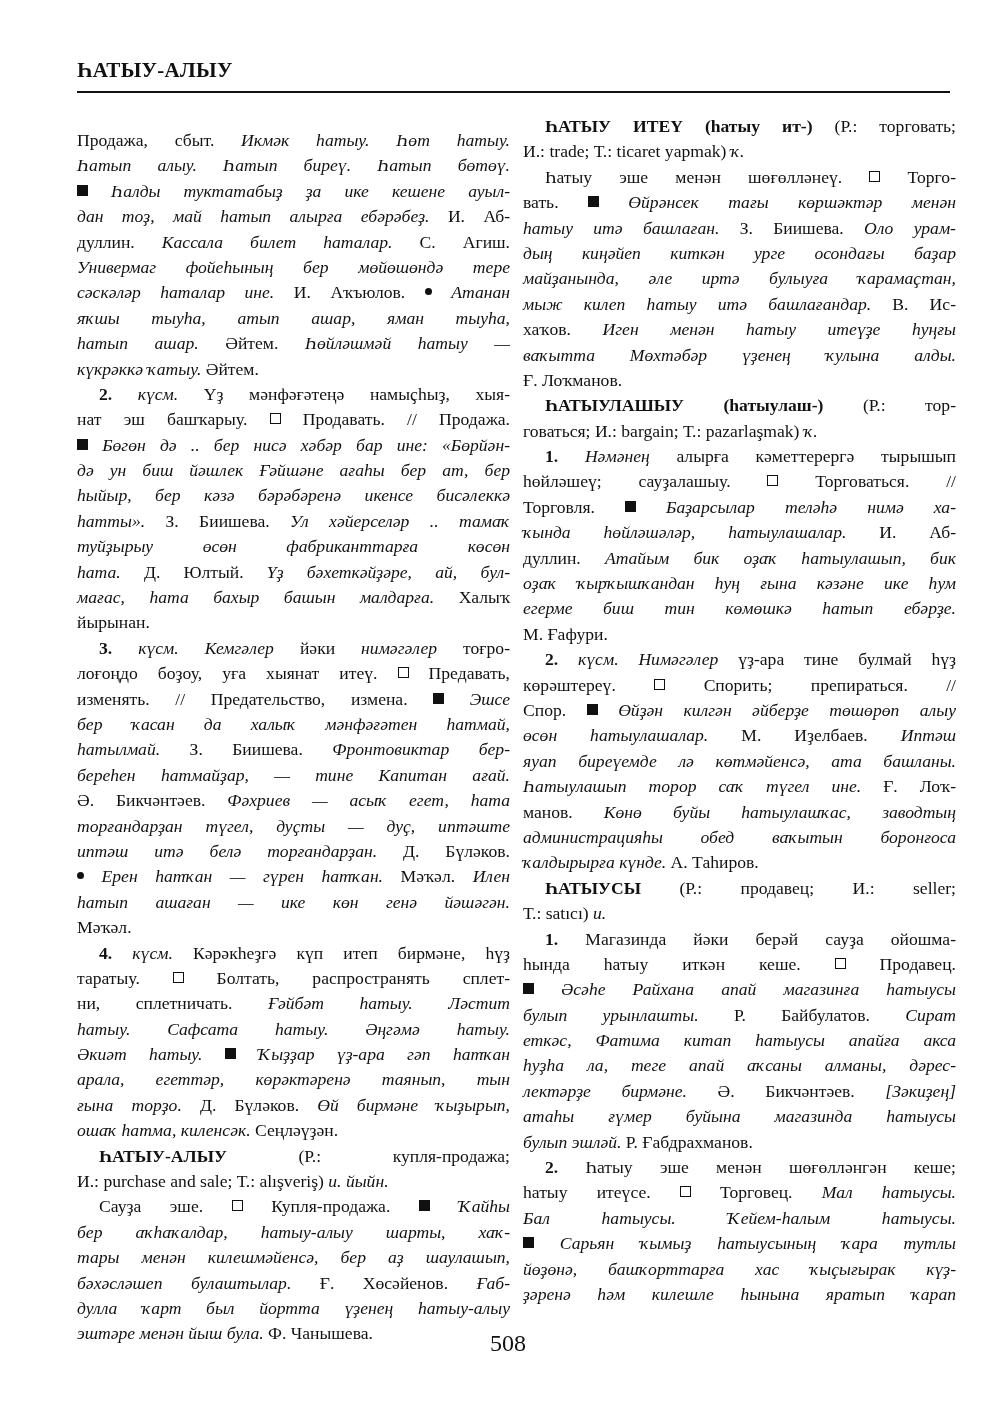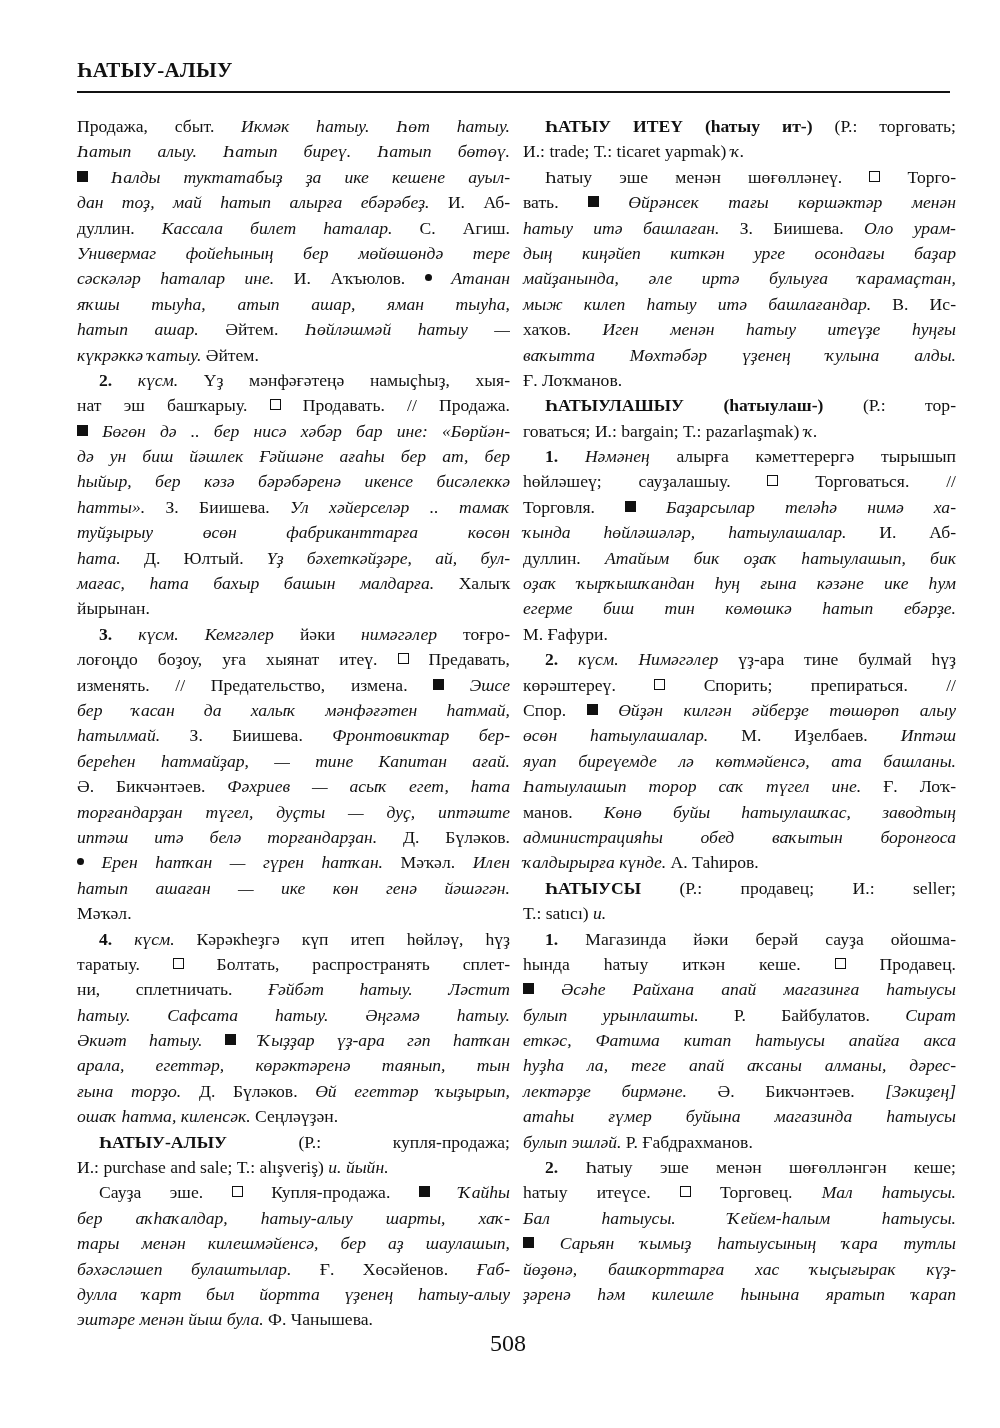--- a/index.html
+++ b/index.html
@@ -1,21 +1,21 @@
 <!DOCTYPE html>
 <html><head>
 <meta charset="utf-8">
 <style>
   html, body { margin: 0; padding: 0; background: #ffffff; }
   body { width: 1000px; height: 1428px; position: relative; overflow: hidden;
          font-family: "Liberation Serif", "DejaVu Serif", serif; color: #111; }
   .header { position: absolute; left: 77px; top: 58px; font-weight: bold; font-size: 21px; letter-spacing: 0.3px; }
   .rule { position: absolute; left: 77px; top: 91px; width: 873px; height: 2px; background: #111; }
   .col { position: absolute; top: 114px; width: 433px; font-size: 17.6px; line-height: 25.4px; }
-  .col.left { left: 77px; }
+  .col.left { left: 77px; margin-top: 14px; }
   .col.right { left: 523px; }
   .line { white-space: nowrap; text-align: justify; text-align-last: justify; height: 25.4px; }
   .line.last { text-align-last: left; }
   .line.ind { padding-left: 22px; }
   .i { font-style: italic; }
   .b { font-weight: bold; }
   .sq { display: inline-block; width: 11px; height: 11px; background: #111; vertical-align: 1px; }
   .osq { display: inline-block; width: 9px; height: 9px; border: 1.3px solid #111; vertical-align: 1px; }
   .dot { display: inline-block; width: 7px; height: 7px; border-radius: 50%; background: #111; vertical-align: 3px; }
   .pagenum { position: absolute; left: 490px; top: 1330px; font-size: 24px; }
@@ -52,27 +52,27 @@
     <div class="line"><span class="">изменять. // Предательство, измена. </span><span class="sq"></span><span class="i"> Эшсе</span></div>
     <div class="line"><span class="i">бер ҡасан да халыҡ мәнфәғәтен һатмай,</span></div>
     <div class="line"><span class="i">һатылмай. </span><span class="">З. Биишева. </span><span class="i">Фронтовиктар бер-</span></div>
     <div class="line"><span class="i">береһен һатмайҙар, — тине Капитан ағай.</span></div>
     <div class="line"><span class="">Ә. Бикчәнтәев. </span><span class="i">Фәхриев — асыҡ егет, һата</span></div>
     <div class="line"><span class="i">торғандарҙан түгел, дуҫты — дуҫ, иптәште</span></div>
     <div class="line"><span class="i">иптәш итә белә торғандарҙан. </span><span class="">Д. Бүләков.</span></div>
     <div class="line"><span class="dot"></span><span class="i"> Ерен һатҡан — гүрен һатҡан. </span><span class="">Мәҡәл. </span><span class="i">Илен</span></div>
     <div class="line"><span class="i">һатып ашаған — ике көн генә йәшәгән.</span></div>
     <div class="line last"><span class="">Мәҡәл.</span></div>
-    <div class="line ind"><span class="b">4. </span><span class="i">күсм. </span><span class="">Кәрәкһеҙгә күп итеп һөйләү, һүҙ</span></div>
+    <div class="line ind"><span class="b">4. </span><span class="i">күсм. </span><span class="">Кәрәкһеҙгә күп итеп бирмәне, һүҙ</span></div>
     <div class="line"><span class="">таратыу. </span><span class="osq"></span><span class=""> Болтать, распространять сплет-</span></div>
     <div class="line"><span class="">ни, сплетничать. </span><span class="i">Ғәйбәт һатыу. Ләстит</span></div>
     <div class="line"><span class="i">һатыу. Сафсата һатыу. Әңгәмә һатыу.</span></div>
     <div class="line"><span class="i">Әкиәт һатыу. </span><span class="sq"></span><span class="i"> Ҡыҙҙар үҙ-ара гәп һатҡан</span></div>
     <div class="line"><span class="i">арала, егеттәр, көрәктәренә таянып, тын</span></div>
-    <div class="line"><span class="i">ғына торҙо. </span><span class="">Д. Бүләков. </span><span class="i">Өй егеттәр ҡыҙырып,</span></div>
+    <div class="line"><span class="i">ғына торҙо. </span><span class="">Д. Бүләков. </span><span class="i">Өй бирмәне ҡыҙырып,</span></div>
     <div class="line last"><span class="i">ошаҡ һатма, киленсәк. </span><span class="">Сеңләүҙән.</span></div>
     <div class="line ind"><span class="b">ҺАТЫУ-АЛЫУ</span><span class="">  (Р.:  купля-продажа;</span></div>
     <div class="line last"><span class="">И.: purchase and sale; Т.: alışveriş) </span><span class="i">и. йыйн.</span></div>
     <div class="line ind"><span class="">Сауҙа эше. </span><span class="osq"></span><span class=""> Купля-продажа. </span><span class="sq"></span><span class="i"> Ҡайһы</span></div>
     <div class="line"><span class="i">бер аҡһаҡалдар, һатыу-алыу шарты, хаҡ-</span></div>
     <div class="line"><span class="i">тары менән килешмәйенсә, бер аҙ шаулашып,</span></div>
     <div class="line"><span class="i">бәхәсләшеп булаштылар. </span><span class="">Ғ. Хөсәйенов. </span><span class="i">Ғаб-</span></div>
     <div class="line"><span class="i">дулла ҡарт был йортта үҙенең һатыу-алыу</span></div>
     <div class="line last"><span class="i">эштәре менән йыш була. </span><span class="">Ф. Чанышева.</span></div>
   </div>

